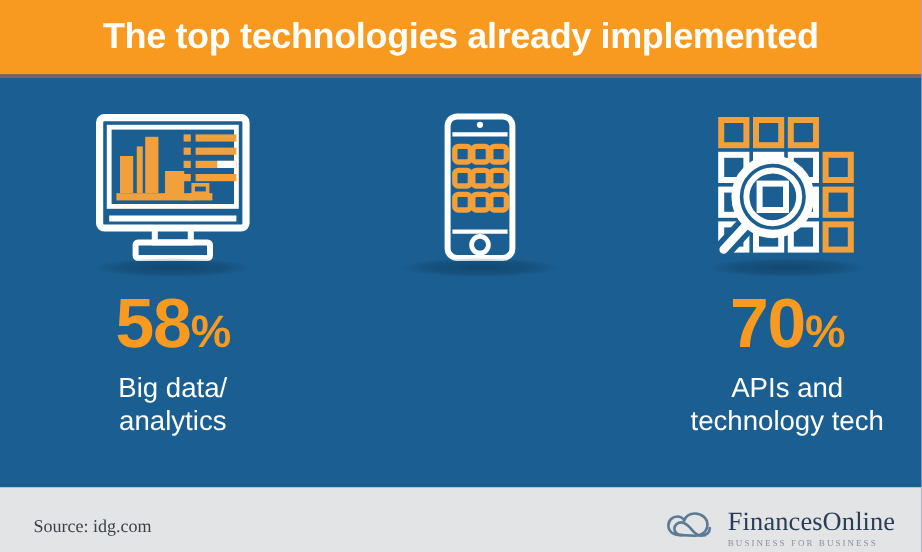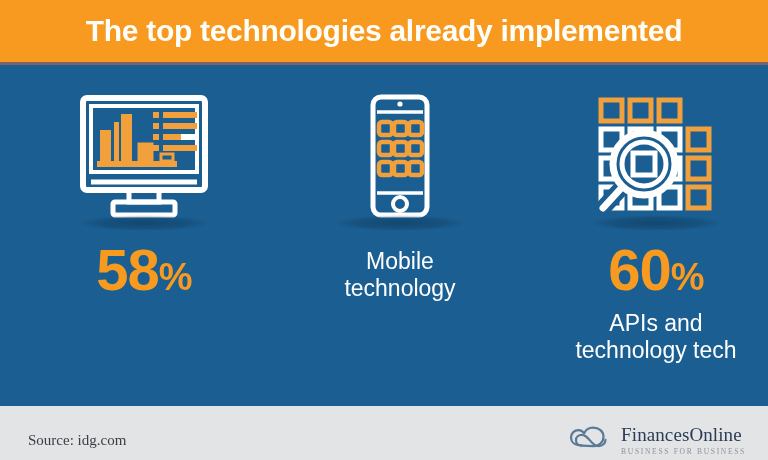--- a/index.html
+++ b/index.html
@@ -138,21 +138,21 @@
     transform: translateY(-50%);
     display: flex;
     flex-direction: row;
     align-items: center;
     gap: 9px;
   }
   .logo-mark { display: block; }
   .logo-text { display: flex; flex-direction: column; align-items: flex-start; }
   .logo-name {
     color: #2b3c55;
-    font-size: 19px;
+    font-size: 22px;
     line-height: 1.05;
     letter-spacing: .1px;
   }
   .logo-tag {
     color: #8c949d;
     font-size: 7.5px;
     letter-spacing: 1.7px;
     margin-top: 2px;
   }
 </style>
@@ -198,20 +198,22 @@
           <rect x="94" y="42" width="34" height="6" fill="#f2a03c"></rect>
           <rect x="112" y="42" width="16" height="6" fill="#ffffff"></rect>
           <rect x="84" y="53" width="6" height="6" fill="#f2a03c"></rect>
           <rect x="94" y="53" width="34" height="6" fill="#f2a03c"></rect>
 
           <rect x="60" y="98" width="30" height="12" fill="none" stroke="#ffffff" stroke-width="5"></rect>
           <rect x="44" y="110" width="62" height="13" rx="2" fill="none" stroke="#ffffff" stroke-width="5"></rect>
         </svg>
       </div>
       <div class="pct"><span>58</span><span class="sym">%</span></div>
+      <div class="caption">Big data/
+analytics</div>
     </div>
 
     <div class="col">
       <div class="icon-wrap">
         <div class="shadow-ellipse"></div>
         <svg class="icon-svg" width="150" height="140" viewBox="0 0 150 140">
 
           <rect x="48" y="5" width="54" height="118" rx="8" ry="8" fill="none" stroke="#ffffff" stroke-width="5"></rect>
 
           <line x1="52" y1="20" x2="98" y2="20" stroke="#ffffff" stroke-width="3.5"></line>
@@ -226,22 +228,20 @@
             <rect x="84" y="30" width="13" height="13" rx="3"></rect>
             <rect x="54" y="50" width="13" height="13" rx="3"></rect>
             <rect x="69" y="50" width="13" height="13" rx="3"></rect>
             <rect x="84" y="50" width="13" height="13" rx="3"></rect>
             <rect x="54" y="70" width="13" height="13" rx="3"></rect>
             <rect x="69" y="70" width="13" height="13" rx="3"></rect>
             <rect x="84" y="70" width="13" height="13" rx="3"></rect>
           </g>
         </svg>
       </div>
-      <div class="caption">Mobile
-technology</div>
     </div>
 
     <div class="col">
       <div class="icon-wrap">
         <div class="shadow-ellipse"></div>
         <svg class="icon-svg" width="150" height="140" viewBox="0 0 150 140">
 
           <g fill="none" stroke="#f2a03c" stroke-width="5">
             <rect x="20" y="8" width="21" height="21"></rect>
             <rect x="49" y="8" width="21" height="21"></rect>
@@ -269,21 +269,21 @@
           <line x1="44" y1="92" x2="22" y2="116" stroke="#1b5f92" stroke-width="16" stroke-linecap="round"></line>
           <line x1="44" y1="92" x2="22" y2="116" stroke="#ffffff" stroke-width="7" stroke-linecap="round"></line>
 
           <circle cx="63" cy="72" r="33" fill="#1b5f92"></circle>
           <circle cx="63" cy="72" r="31" fill="none" stroke="#ffffff" stroke-width="7"></circle>
           <circle cx="63" cy="72" r="22" fill="none" stroke="#ffffff" stroke-width="5"></circle>
 
           <rect x="52" y="61" width="22" height="22" fill="none" stroke="#ffffff" stroke-width="5"></rect>
         </svg>
       </div>
-      <div class="pct"><span>60</span><span class="sym">%</span></div>
+      <div class="pct"><span>70</span><span class="sym">%</span></div>
       <div class="caption">APIs and
 technology tech</div>
     </div>
 
   </div>
 
   <div class="footer">
     <div class="source-text">Source: idg.com</div>
     <div class="logo">
       <svg class="logo-mark" width="44" height="30" viewBox="0 0 44 30">

